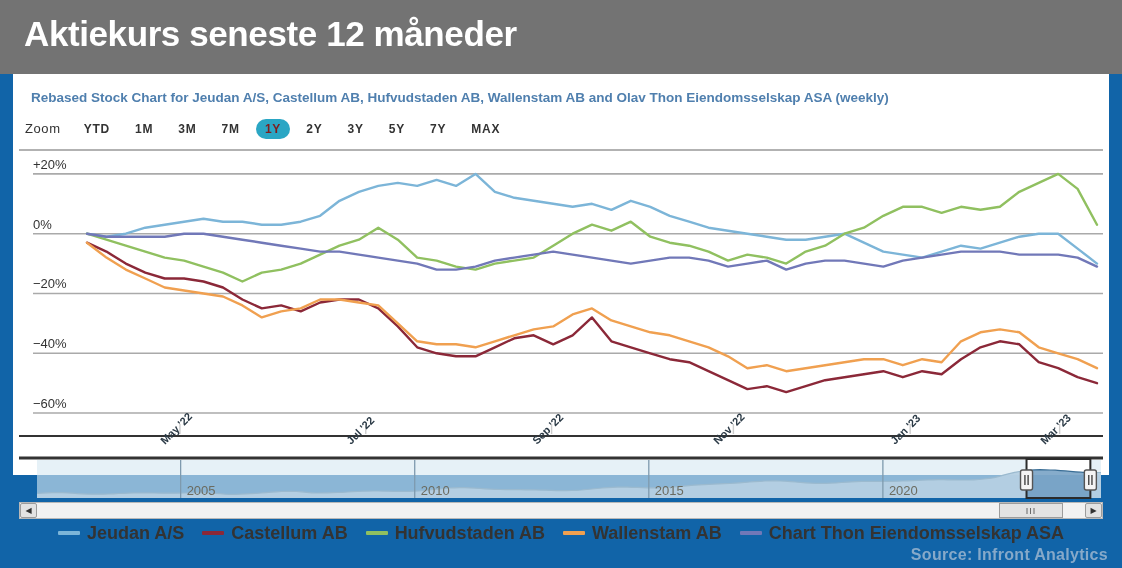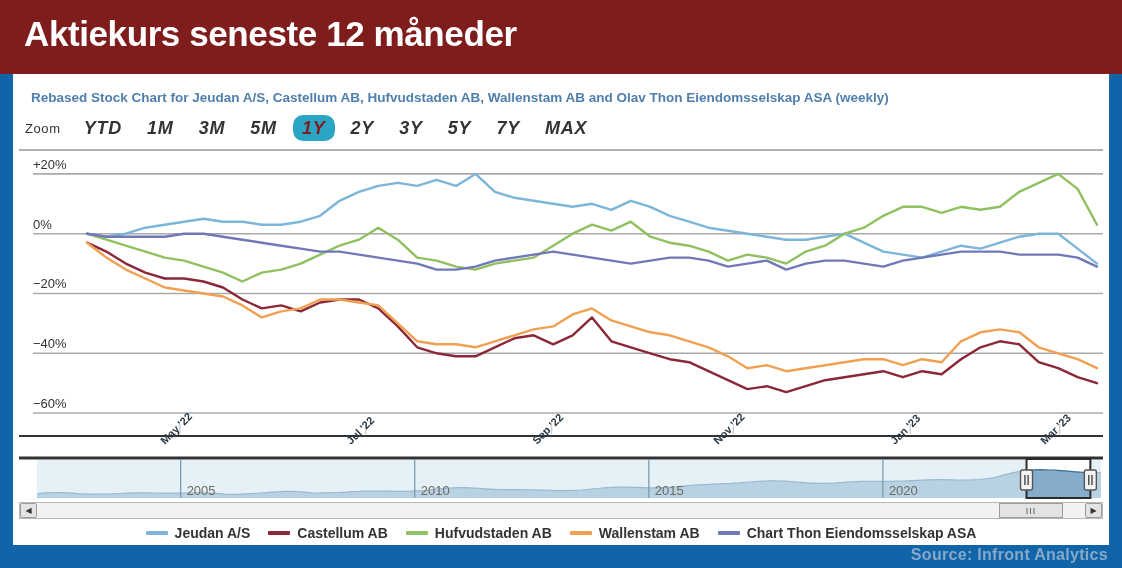--- a/index.html
+++ b/index.html
@@ -10,55 +10,54 @@
     overflow: hidden;
   }
   #app {
     position: relative;
     width: 1122px; height: 568px;
     background: #1164a8;
   }
   
   .header {
     position: absolute; left: 0; top: 0; width: 1122px; height: 74px;
-    background: #7f1d1d;
+    background: #737373;
   }
   .header-title {
     position: absolute; left: 24px; top: 14px;
     font-size: 35px; font-weight: bold; color: #ffffff;
     letter-spacing: -0.4px;
     white-space: nowrap;
   }
   
   .card {
     position: absolute; left: 13px; top: 74px;
-    width: 1096px; height: 471px;
+    width: 1096px; height: 401px;
     background: #ffffff;
   }
   .subtitle {
     position: absolute; left: 18px; top: 16px;
     font-size: 13.5px; color: #4f7fae; font-weight: 600;
     white-space: nowrap;
   }
   
   .zoombar {
     position: absolute; left: 12px; top: 42px; height: 24px;
     display: flex; align-items: center;
   }
   .zoom-label {
     font-size: 13px; color: #333333; margin-right: 14px;
     letter-spacing: 0.6px;
   }
   .zoom-btn {
-    font-size: 18px; font-weight: bold; color: #333333;
+    font-size: 12px; font-weight: bold; color: #333333;
     letter-spacing: 0.8px;
     padding: 3px 9px; border-radius: 10px;
     margin-right: 7px; cursor: pointer;
     white-space: nowrap;
-    font-style: italic;
   }
   .zoom-btn.active { background: #2aa6c4; color: #7f1d1d; }
   
   .plot-wrap {
     position: absolute; left: 6px; top: 68px;
     width: 1084px; height: 300px;
   }
   .plot-svg { display: block; }
   
   .xlabels { position: absolute; left: 0; top: 356px; width: 1096px; height: 40px; }
@@ -93,21 +92,21 @@
     display: flex; align-items: center; justify-content: center;
     letter-spacing: 1px; font-size: 9px; color: #555; cursor: pointer;
   }
   
   .legend {
     position: absolute; left: 0; top: 448px; width: 1096px; height: 22px;
     display: flex; align-items: center; justify-content: center; gap: 18px;
   }
   .leg-item { display: flex; align-items: center; cursor: pointer; }
   .leg-swatch { width: 22px; height: 4px; border-radius: 1px; margin-right: 7px; }
-  .leg-text { font-size: 14px; font-weight: bold; color: #333333; white-space: nowrap; }
+  .leg-text { font-size: 18px; font-weight: bold; color: #333333; white-space: nowrap; }
   
   .source {
     position: absolute; right: 14px; top: 546px;
     font-size: 16px; font-weight: bold; color: #86a9c9;
     letter-spacing: 0.3px;
   }
 </style>
 </head>
 <body>
 
@@ -116,21 +115,21 @@
   <div class="header">
     <div class="header-title">Aktiekurs seneste 12 måneder</div>
   </div>
 
   <div class="card">
 
     <div class="subtitle">Rebased Stock Chart for Jeudan A/S, Castellum AB, Hufvudstaden AB, Wallenstam AB and Olav Thon Eiendomsselskap ASA (weekly)</div>
 
     <div class="zoombar">
       <span class="zoom-label">Zoom</span>
-      <span id="zoom-buttons"><span class="zoom-btn">YTD</span><span class="zoom-btn">1M</span><span class="zoom-btn">3M</span><span class="zoom-btn">5M</span><span class="zoom-btn active">1Y</span><span class="zoom-btn">2Y</span><span class="zoom-btn">3Y</span><span class="zoom-btn">5Y</span><span class="zoom-btn">7Y</span><span class="zoom-btn">MAX</span></span>
+      <span id="zoom-buttons"><span class="zoom-btn">YTD</span><span class="zoom-btn">1M</span><span class="zoom-btn">3M</span><span class="zoom-btn">7M</span><span class="zoom-btn active">1Y</span><span class="zoom-btn">2Y</span><span class="zoom-btn">3Y</span><span class="zoom-btn">5Y</span><span class="zoom-btn">7Y</span><span class="zoom-btn">MAX</span></span>
     </div>
 
     <div class="plot-wrap">
       <svg class="plot-svg" id="plot-svg" width="1084" height="300" viewBox="0 0 1084 300">
           <line x1="0" y1="8" x2="1084" y2="8" stroke="#999999" stroke-width="1.6"></line>
           <line x1="14" y1="31.91397849462366" x2="1084" y2="31.91397849462366" stroke="#aaaaaa" stroke-width="1.6"></line>
           <text x="14" y="26.91397849462366" fill="#333333" font-size="13" font-family="&quot;Liberation Sans&quot;, sans-serif">+20%</text>
           <line x1="14" y1="91.6989247311828" x2="1084" y2="91.6989247311828" stroke="#aaaaaa" stroke-width="1.6"></line>
           <text x="14" y="86.6989247311828" fill="#333333" font-size="13" font-family="&quot;Liberation Sans&quot;, sans-serif">0%</text>
           <line x1="14" y1="151.48387096774192" x2="1084" y2="151.48387096774192" stroke="#aaaaaa" stroke-width="1.6"></line>

